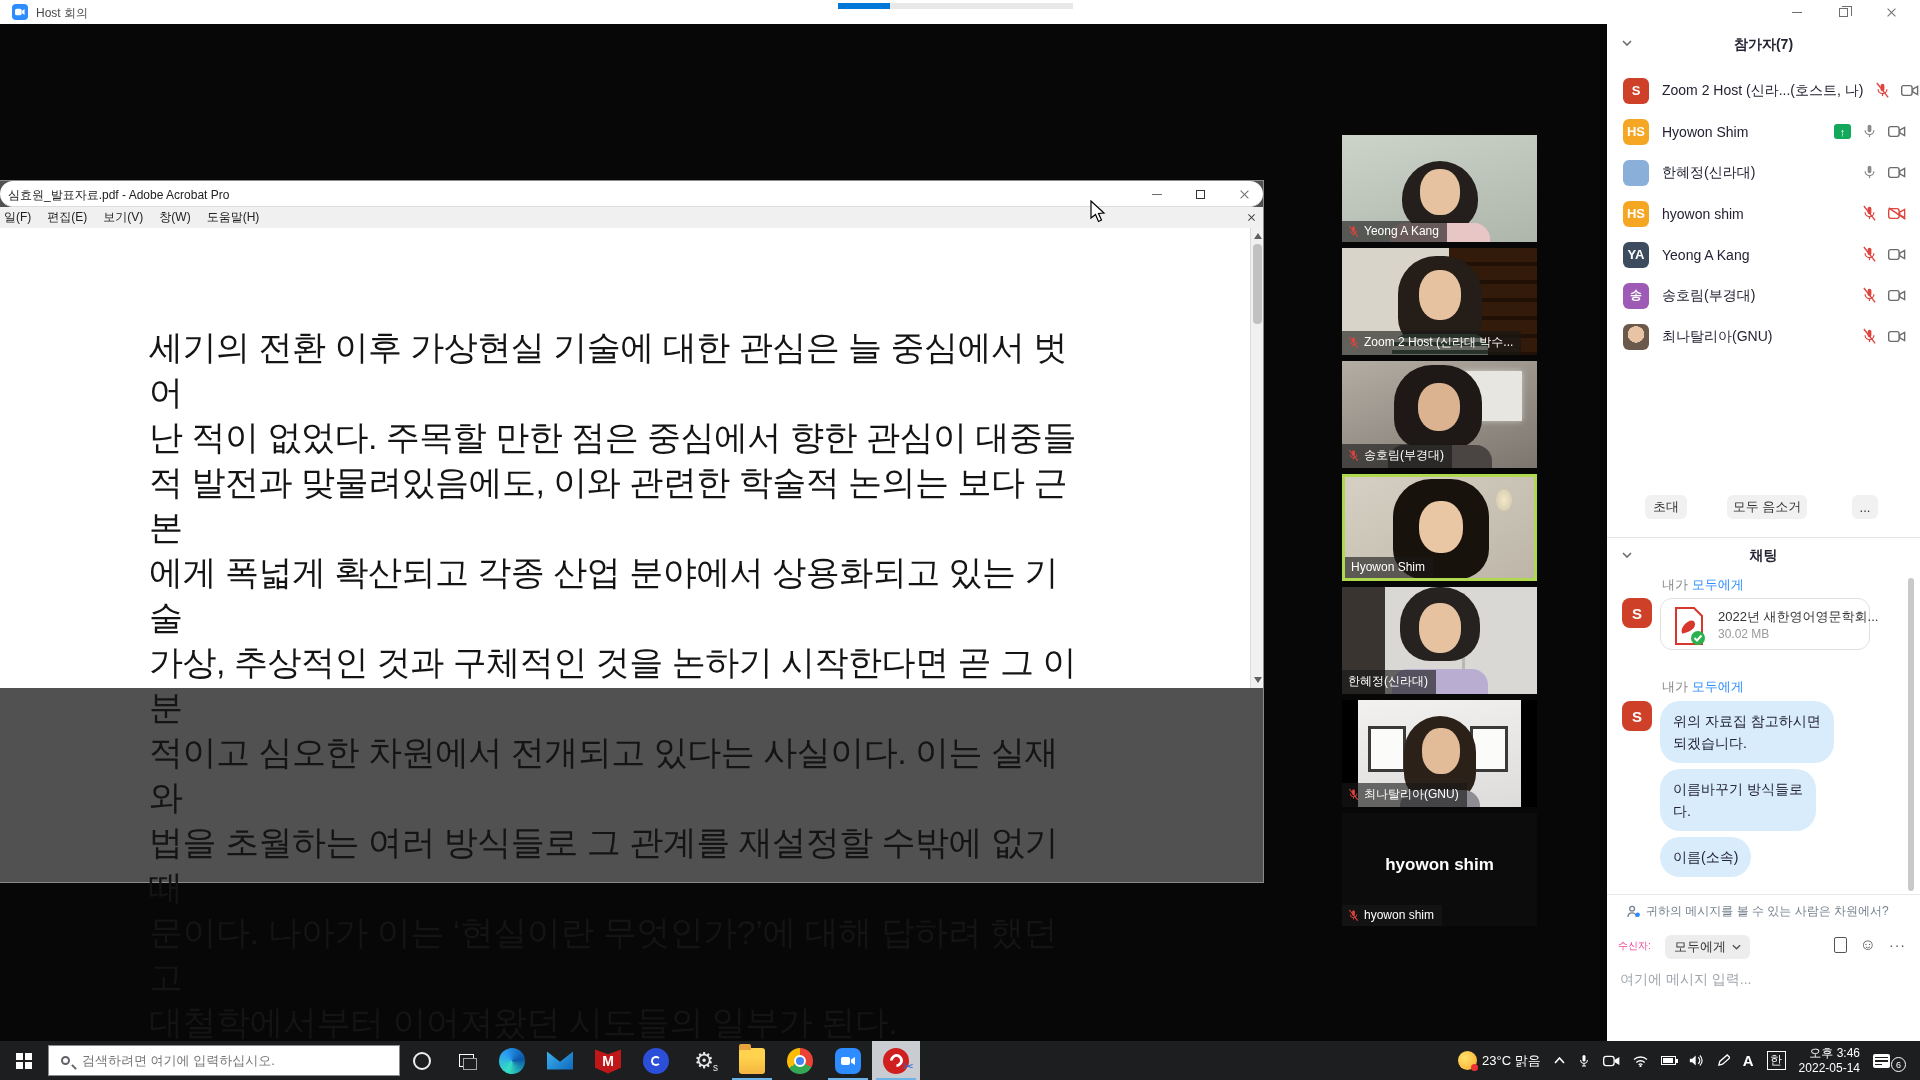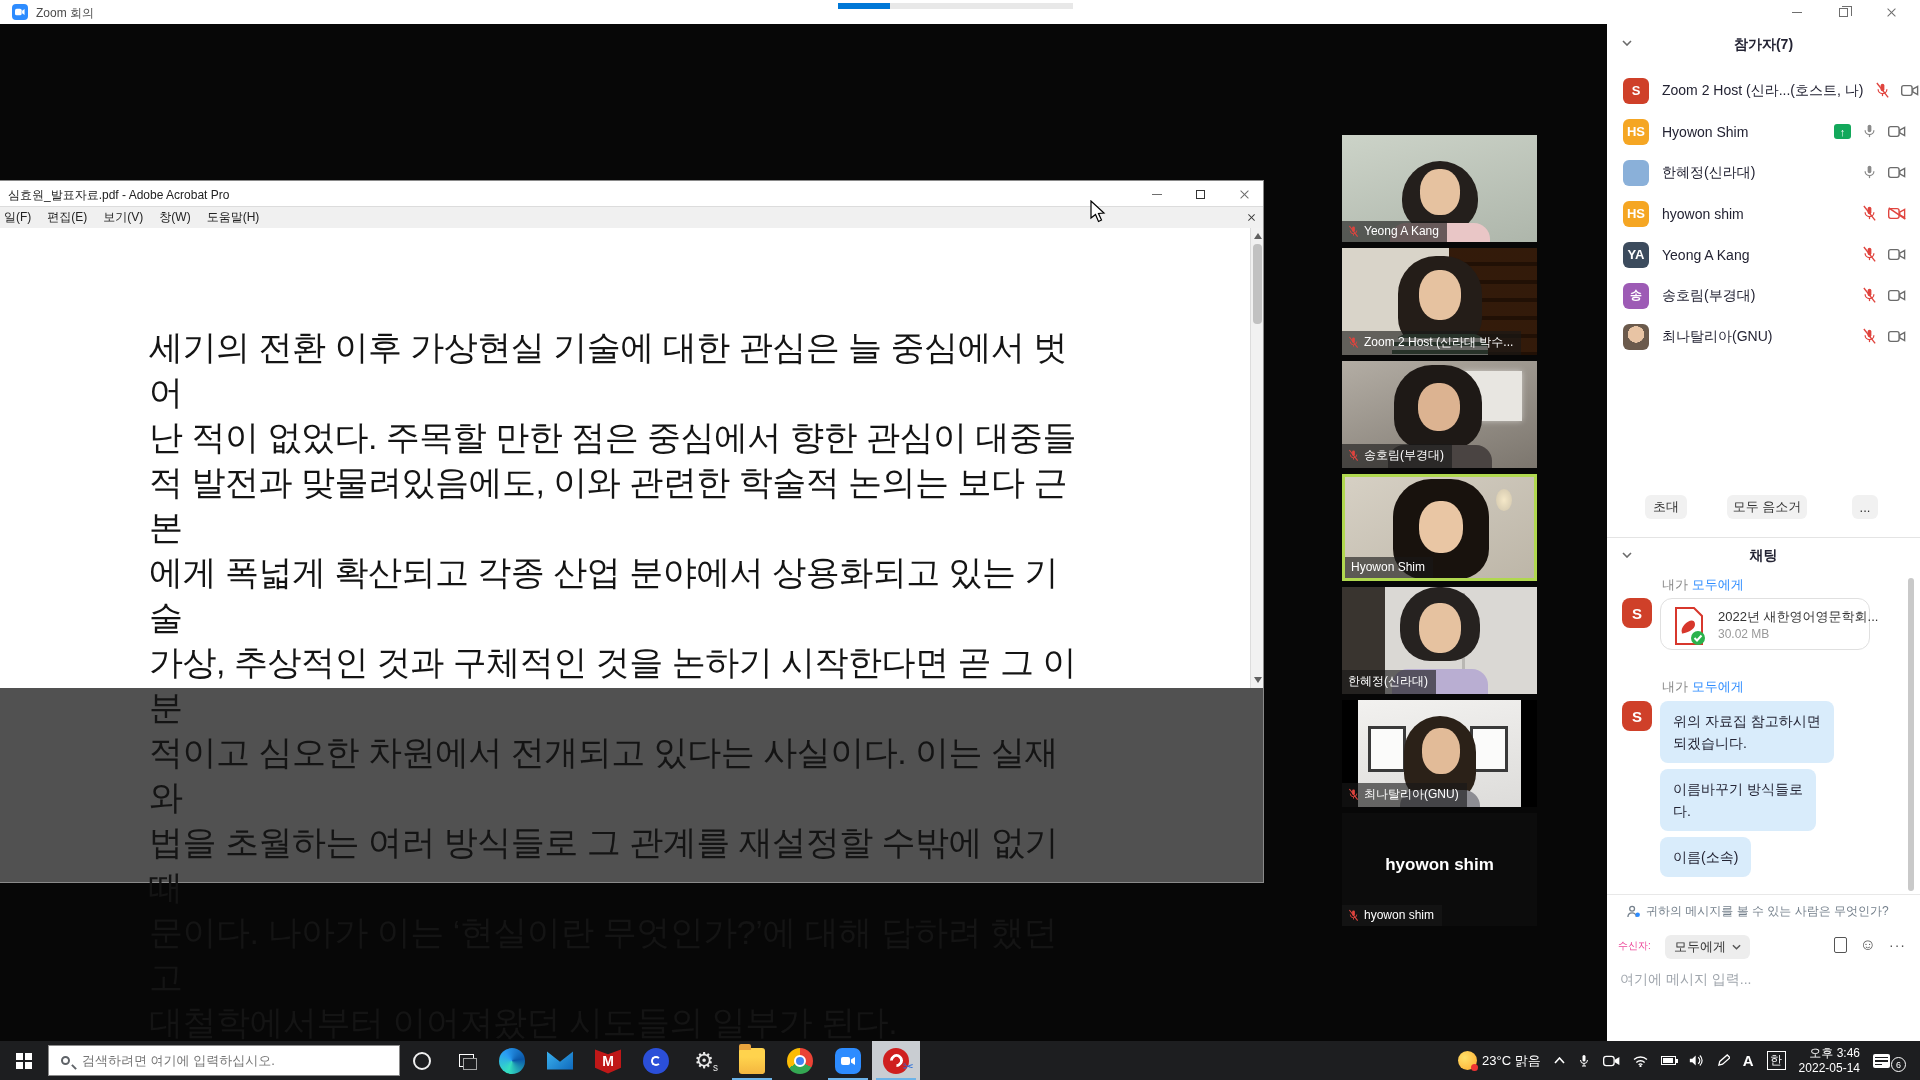--- a/index.html
+++ b/index.html
@@ -16,21 +16,21 @@
   .wc{top:6px;width:14px;height:12px;display:flex;align-items:center;justify-content:center;cursor:default;}
   .bar{width:10px;height:1px;background:#6e6e6e;}
   .boxr{width:9px;height:9px;border:1px solid #6e6e6e;position:relative;background:#fff;}
   .boxr:before{content:"";position:absolute;left:2px;top:-3px;width:9px;height:9px;border:1px solid #6e6e6e;border-left:none;border-bottom:none;}
   .xx{position:relative;width:11px;height:11px;}
   .xx:before,.xx:after{content:"";position:absolute;left:5px;top:0;width:1px;height:11px;background:#6e6e6e;}
   .xx:before{transform:rotate(45deg);}.xx:after{transform:rotate(-45deg);}
 
   
   .pdfwin{left:0;top:181px;width:1263px;height:701px;background:#515151;outline:1px solid #8a8a8a;}
-  .pdftitle{left:0;top:0;width:100%;height:26px;background:#fff;border-bottom:1px solid #dcdcdc;}
+  .pdftitle{left:0;top:0;width:100%;height:26px;background:#fff;border-bottom:1px solid #dcdcdc;border-radius:13px;}
   .pdftitle .t{position:absolute;left:8px;top:6px;font-size:12px;color:#222;}
   .pdfwc{top:7px;}
   .pdfmenu{left:0;top:26px;width:100%;height:21px;background:#f0f0f0;display:flex;align-items:center;gap:16px;padding-left:4px;font-size:12px;color:#222;}
   .pdfmenu span{cursor:default;}
   .menu-x{position:absolute !important;right:6px;top:31px;transform:scale(.8);}
   .menu-x:before,.menu-x:after{background:#333;}
   .docarea{left:0;top:47px;width:100%;height:460px;background:#ffffff;}
   .page{position:absolute;left:45px;top:5px;right:13px;bottom:7px;background:#fff;}
   .pdftext{position:absolute;left:104px;top:92px;width:940px;font-size:34px;line-height:45px;color:#141414;letter-spacing:-0.5px;}
   .vsb{position:absolute;right:0;top:0;bottom:0;width:13px;background:#f1f1f1;border-left:1px solid #dcdcdc;}
@@ -66,21 +66,21 @@
   .pdivider{position:absolute;left:0;top:513px;width:100%;height:1px;background:#e4e4e4;}
 
   
   .chat{position:absolute;left:0;top:514px;width:100%;height:503px;}
   .msghead{position:absolute;font-size:13px;color:#8a8a8a;}
   .msghead b{color:#2d8cff;font-weight:normal;}
   .cava{position:absolute;width:30px;height:30px;border-radius:8px;background:#cf4029;color:#fff;font-weight:bold;font-size:15px;display:flex;align-items:center;justify-content:center;}
   .filecard{position:absolute;left:53px;top:60px;width:210px;height:52px;background:#fff;border:1px solid #e0e0e0;border-radius:12px;}
   .fname{position:absolute;left:57px;top:9px;font-size:13px;color:#333;white-space:nowrap;}
   .fsize{position:absolute;left:57px;top:28px;font-size:12px;color:#999;}
-  .bubble{position:absolute;left:53px;background:#d9ecfb;border-radius:8px;padding:9px 13px;font-size:14px;line-height:22px;color:#232333;white-space:pre-line;width:max-content;max-width:200px;}
+  .bubble{position:absolute;left:53px;background:#d9ecfb;border-radius:20px;padding:9px 13px;font-size:14px;line-height:22px;color:#232333;white-space:pre-line;width:max-content;max-width:200px;}
   .cscroll{position:absolute;right:6px;top:40px;width:6px;height:313px;background:#c9c9c9;border-radius:3px;}
   .privacy{position:absolute;left:0;top:356px;width:100%;height:34px;border-top:1px solid #e8e8e8;display:flex;align-items:center;padding-left:20px;gap:6px;font-size:12px;color:#75808c;}
   .reciprow{position:absolute;left:0;top:396px;width:100%;height:26px;}
   .reclabel{position:absolute;left:11px;top:5px;font-size:10px;color:#ec4899;}
   .recpill{position:absolute;left:58px;top:1px;height:24px;background:#ededed;border-radius:6px;display:flex;align-items:center;gap:6px;padding:0 9px;font-size:13px;color:#333;cursor:pointer;}
   .chaticons{position:absolute;right:14px;top:3px;display:flex;gap:13px;align-items:center;color:#555;}
   .chatinput{position:absolute;left:11px;top:432px;width:280px;border:none;outline:none;font-size:14px;color:#7f1d1d;}
   .chatinput::placeholder{color:#a0a6ad;}
   .fic{width:13px;height:16px;border:1.5px solid #555;border-radius:2px;}
   .smiley{font-size:16px;line-height:16px;}
@@ -122,21 +122,21 @@
 
 <div class="screen">
 
   <div class="abs ztitle">
     <div class="abs zicon">
       <svg width="10" height="8" viewBox="0 0 12 9">
           <rect x="0" y="0.5" width="8" height="8" rx="2" fill="#fff"></rect>
           <path d="M8.5 3 L11.5 1 V8 L8.5 6 Z" fill="#fff"></path>
         </svg>
     </div>
-    <div class="abs ztext">Zoom 회의</div>
+    <div class="abs ztext">Host 회의</div>
     <div class="abs zprog">
         <div class="fill"></div>
       </div>
     <div class="abs wc" style="left:1790px">
         <div class="bar"></div>
       </div>
     <div class="abs wc" style="left:1836px">
         <div class="boxr"></div>
       </div>
     <div class="abs wc" style="left:1884px">
@@ -456,21 +456,21 @@
       <div class="bubble" style="top:299px;">이름(소속)</div>
 
       <div class="cscroll"></div>
 
       <div class="privacy">
         <svg width="13" height="13" viewBox="0 0 14 14">
             <circle cx="5.5" cy="4" r="2.6" fill="none" stroke="#75808c" stroke-width="1.4"></circle>
             <path d="M1 13c0-3 2-4.6 4.5-4.6S10 10 10 13" fill="none" stroke="#75808c" stroke-width="1.4"></path>
             <circle cx="11.5" cy="10.5" r="2.4" fill="#2d8cff"></circle>
           </svg>
-        <span>귀하의 메시지를 볼 수 있는 사람은 무엇인가?</span>
+        <span>귀하의 메시지를 볼 수 있는 사람은 차원에서?</span>
       </div>
 
       <div class="reciprow">
         <span class="reclabel">수신자:</span>
         <span class="recpill">
           <span>모두에게</span>
           <svg width="9" height="6" viewBox="0 0 10 6">
               <polyline points="1,1 5,5 9,1" fill="none" stroke="#555" stroke-width="1.6"></polyline>
             </svg>
         </span>

